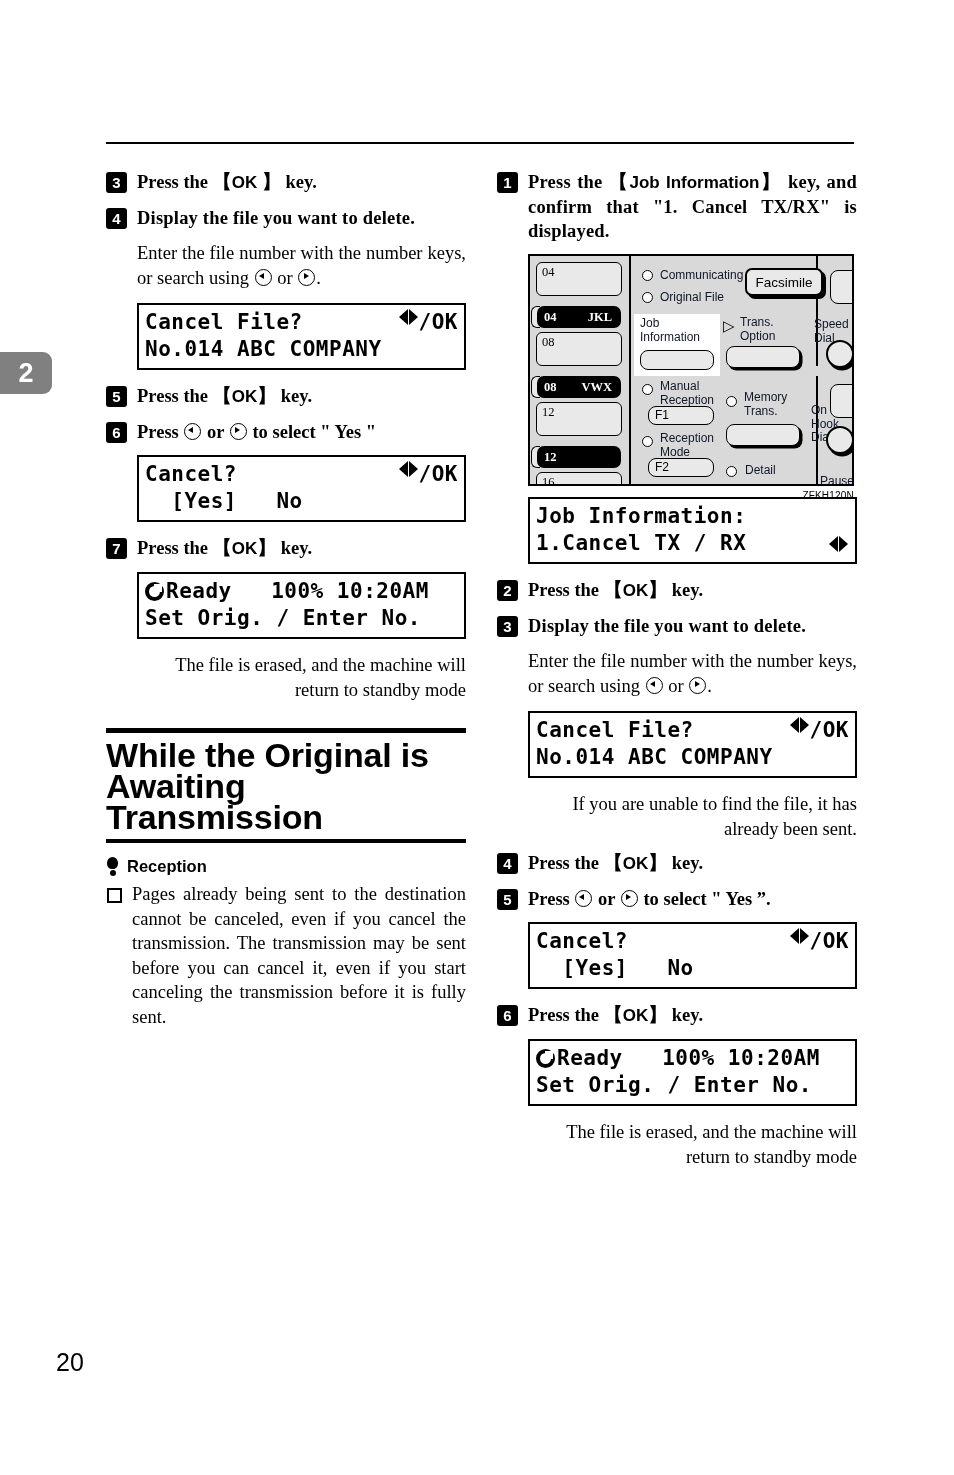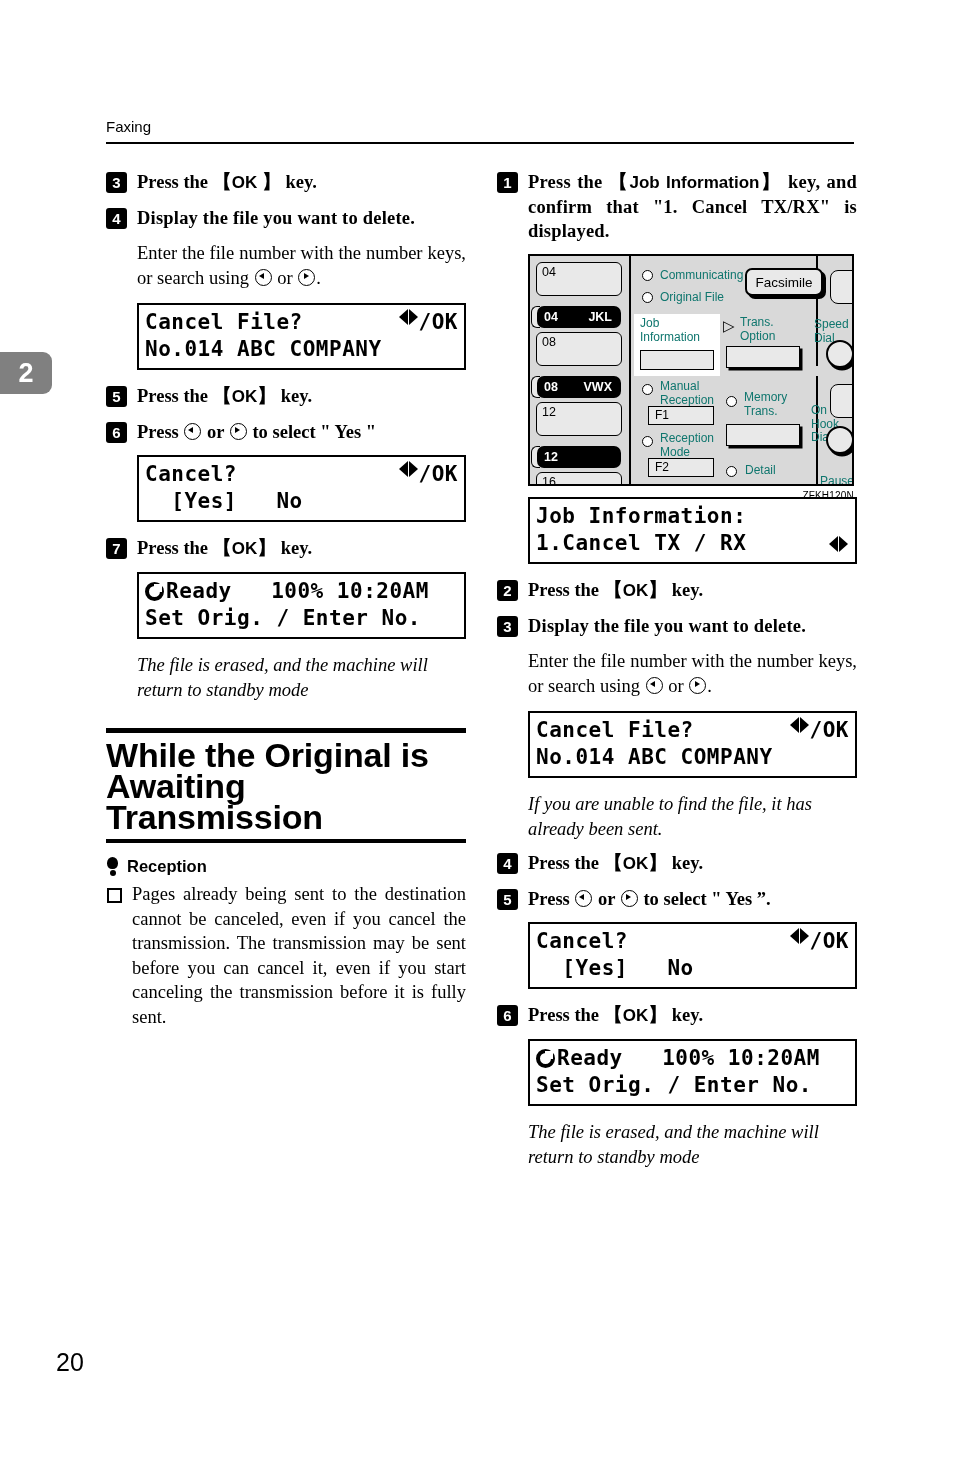--- a/index.html
+++ b/index.html
@@ -48,21 +48,21 @@
   .key{
     font-family:"Liberation Sans",sans-serif;font-weight:bold;font-size:17px;
     letter-spacing:0;
   }
   .brk{font-family:"Liberation Serif",serif;font-weight:bold;font-size:19px;}
 
   
   .para{
     margin:0 0 13px 31px;font-size:18.5px;line-height:24.5px;text-align:justify;
   }
-  .para.nojust{text-align:left;font-style:italic;}
+  .para.nojust{text-align:right;}
   .para.tight{margin-bottom:10px;}
 
   
   .carrow{
     display:inline-block;width:15px;height:15px;border:1.4px solid #000;
     border-radius:50%;position:relative;vertical-align:-2px;margin:0 1px;
   }
   .carrow::before{
     content:"";position:absolute;top:3.2px;
     border-top:3.4px solid transparent;border-bottom:3.4px solid transparent;
@@ -136,21 +136,21 @@
   
   .figure{margin:0 0 9px 31px;position:relative;width:326px;}
   .panel{
     position:relative;width:326px;height:232px;background:#d9d9d9;
     border:2px solid #000;box-sizing:border-box;overflow:hidden;
     font-family:"Liberation Sans",sans-serif;
   }
   .pnl-divider{position:absolute;background:#000;}
 
   
-  .sd-strip{position:absolute;left:0;top:0;width:77px;height:100%;}
+  .sd-strip{position:absolute;left:0;top:0;width:77px;height:100%;font-family:Liberation Serif, serif;}
   .sd-plate{
     position:absolute;left:6px;width:86px;height:34px;background:#e9e9e9;
     border:1.6px solid #000;border-radius:6px;box-sizing:border-box;
     font-size:12.5px;line-height:15px;padding:2px 0 0 5px;color:#000;
   }
   .sd-key{
     position:absolute;left:7px;width:84px;height:22px;background:#000;
     border-radius:7px;box-sizing:border-box;
     color:#fff;font-size:12.5px;font-weight:bold;line-height:22px;
   }
@@ -161,24 +161,24 @@
     position:absolute;left:1px;width:9px;height:22px;
     border:1.6px solid #000;border-right:none;border-radius:6px 0 0 6px;
     background:#e9e9e9;box-sizing:border-box;
   }
 
   
   .led{
     position:absolute;width:11px;height:11px;border:1.6px solid #000;
     border-radius:50%;background:#fff;box-sizing:border-box;
   }
-  .lbl{position:absolute;font-size:12px;line-height:13.5px;color:#0f766e;}
+  .lbl{position:absolute;font-size:12px;line-height:13.5px;color:#0f172a;}
   .rbtn{
     position:absolute;background:#e9e9e9;border:1.8px solid #000;
-    border-radius:0;box-sizing:border-box;
+    border-radius:8px;box-sizing:border-box;
   }
   .rbtn.shadow{box-shadow:2.5px 2.5px 0 #000;}
   .circbtn{
     position:absolute;width:28px;height:28px;border-radius:50%;
     background:#e9e9e9;border:2px solid #000;box-sizing:border-box;
     box-shadow:2px 2.5px 0 #000;
   }
   .facs{
     position:absolute;background:#e9e9e9;border:2.2px solid #000;
     border-radius:7px;box-sizing:border-box;
@@ -198,21 +198,20 @@
   .pageno{
     position:absolute;left:56px;top:1348px;
     font-family:"Liberation Sans",sans-serif;font-size:25px;
   }
 </style>
 </head>
 <body>
 
 <div class="page">
 
-  <div class="runhead">Faxing</div>
   <div class="runhead-rule"></div>
 
   <div class="chaptab">2</div>
 
   <div class="col col-left">
 
     <div class="step">
       <div class="step-num">3</div>
       <div class="step-text"><span>Press the </span><span class="brk">【</span><span class="key">OK </span><span class="brk">】</span><span> key.</span></div>
     </div>

